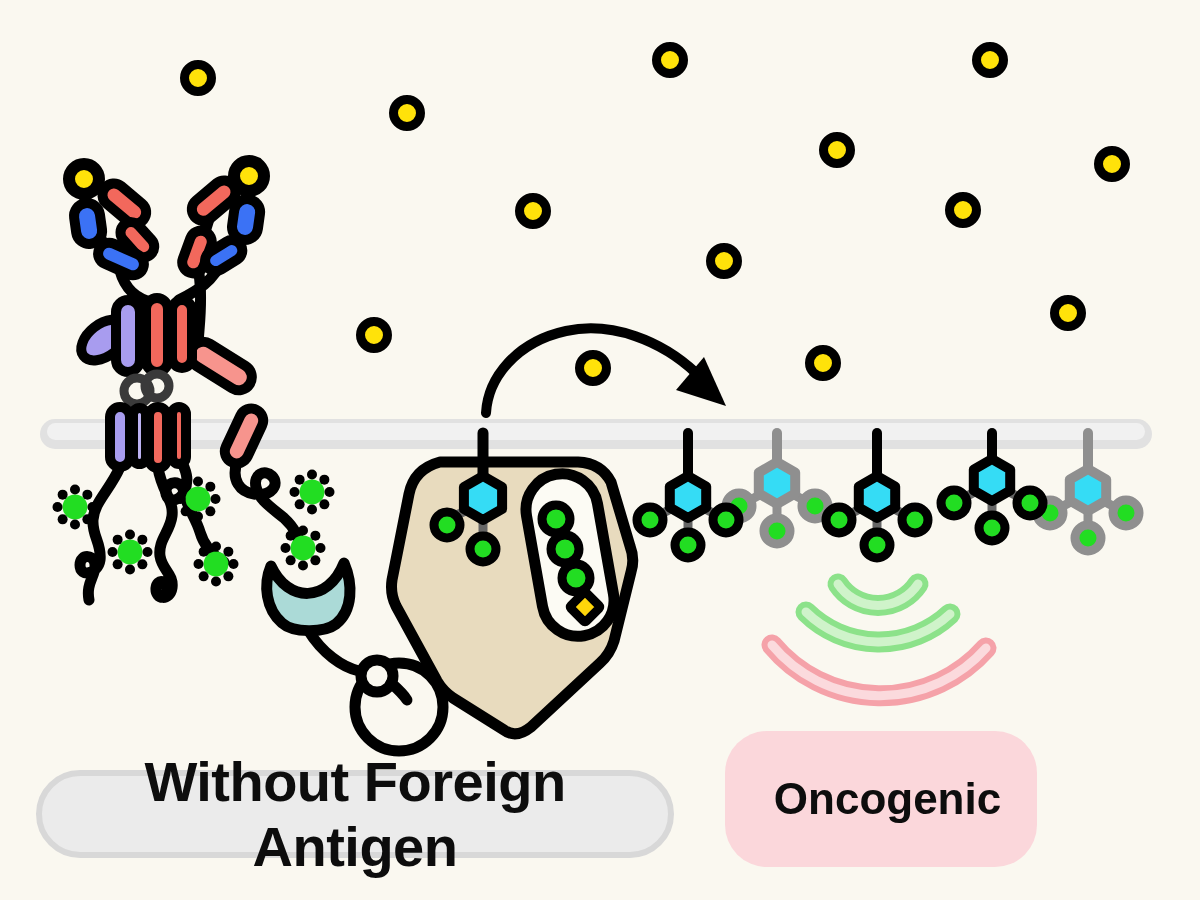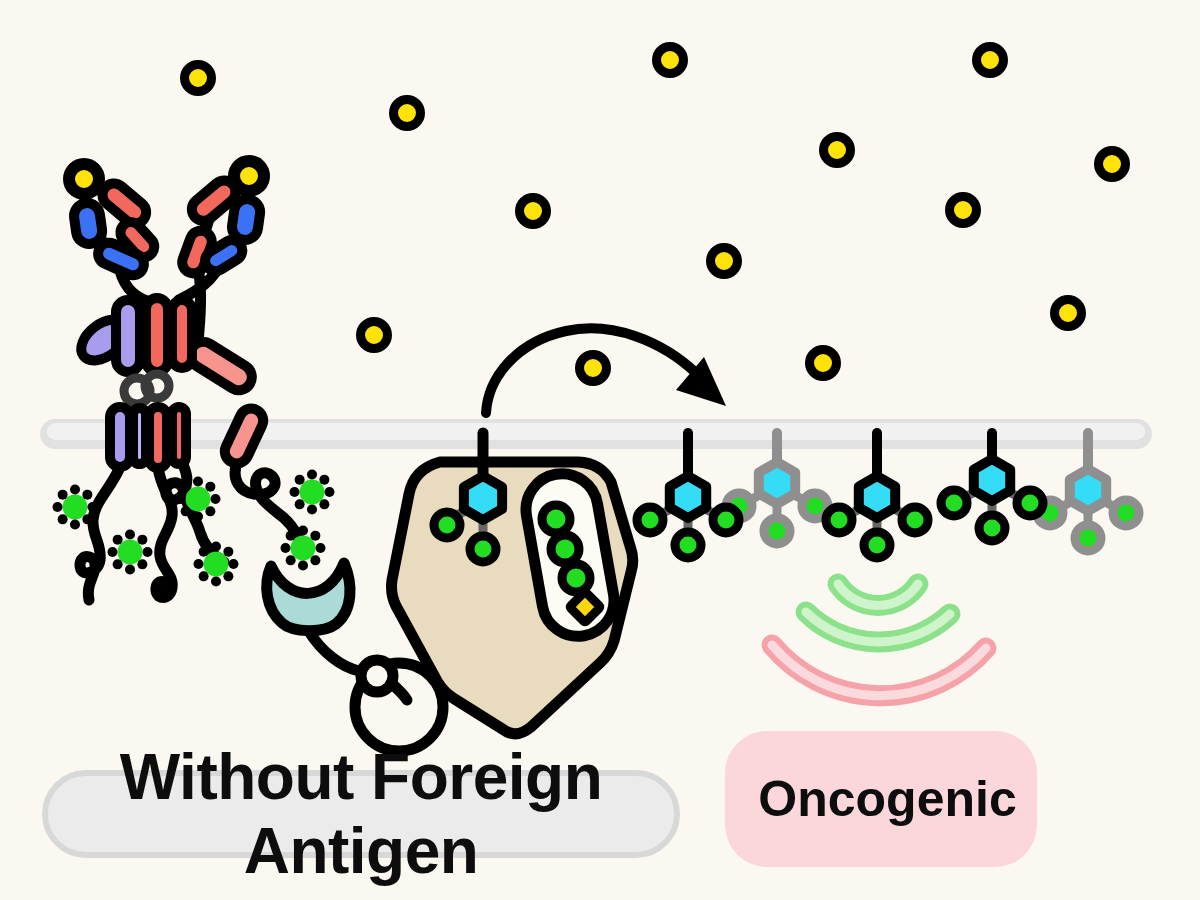--- a/index.html
+++ b/index.html
@@ -1,24 +1,24 @@
 <!DOCTYPE html>
 <html style="--background: #FAF8F0; --outline: #000000; --yellow: #FFE20A; --red: #F2685C; --pink: #F7948D; --blue: #3B72F5; --purple: #A89CEF; --purple-light: #BDB3F3; --teal: #ABDAD7; --tan: #E8DBBE; --cyan: #35DCF5; --green: #22DD22; --membrane: #E1E1E1; --membrane-inner: #F1F1F1; --gray-variant: #8F8F8F; --branch-gray: #666666; --chain-gray: #3A3A3A; --capsule-fill: #FCFBF4; --diamond-yellow: #FFD60A; --arc-green: #8CE28A; --arc-green-light: #CFF3CA; --arc-pink: #F5A2A9; --arc-pink-light: #FBDADD; --label-gray-bg: #EBEBEB; --label-gray-border: #D8D8D8; --label-pink-bg: #FBD7DB; --text: #0D0D0D;"><head>
 <meta charset="utf-8">
 <style>
   html,body{margin:0;padding:0;}
   body{background:#ddd;font-family:"Liberation Sans","DejaVu Sans",sans-serif;}
   .stage{position:relative;width:1200px;height:900px;background:var(--background,#FAF8F0);overflow:hidden;}
   .stage svg{position:absolute;left:0;top:0;}
   .label{position:absolute;display:flex;align-items:center;justify-content:center;
          font-weight:bold;color:var(--text,#0D0D0D);box-sizing:border-box;text-align:center;}
-  .label-gray{left:42px;top:770px;width:638px;height:88px;background:var(--label-gray-bg,#EBEBEB);
-         border:6px solid var(--label-gray-border,#D8D8D8);border-radius:46px;font-size:64px;letter-spacing:-0.5px;}
+  .label-gray{left:36px;top:770px;width:638px;height:88px;background:var(--label-gray-bg,#EBEBEB);
+         border:6px solid var(--label-gray-border,#D8D8D8);border-radius:46px;font-size:56px;letter-spacing:-0.5px;}
   .label-pink{left:725px;top:731px;width:312px;height:136px;background:var(--label-pink-bg,#FBD7DB);
-         border-radius:42px;font-size:50px;line-height:1.2;flex-direction:column;padding-left:13px;}
+         border-radius:42px;font-size:44px;line-height:1.2;flex-direction:column;padding-left:13px;}
 </style>
 </head>
 <body>
 
 <div class="stage">
 <svg width="1200" height="900" viewBox="0 0 1200 900">
 
   <g>
     <rect x="40" y="419" width="1112" height="30" rx="15" fill="var(--membrane)"></rect>
     <rect x="47" y="423" width="1098" height="17" rx="8.5" fill="var(--membrane-inner)"></rect>

